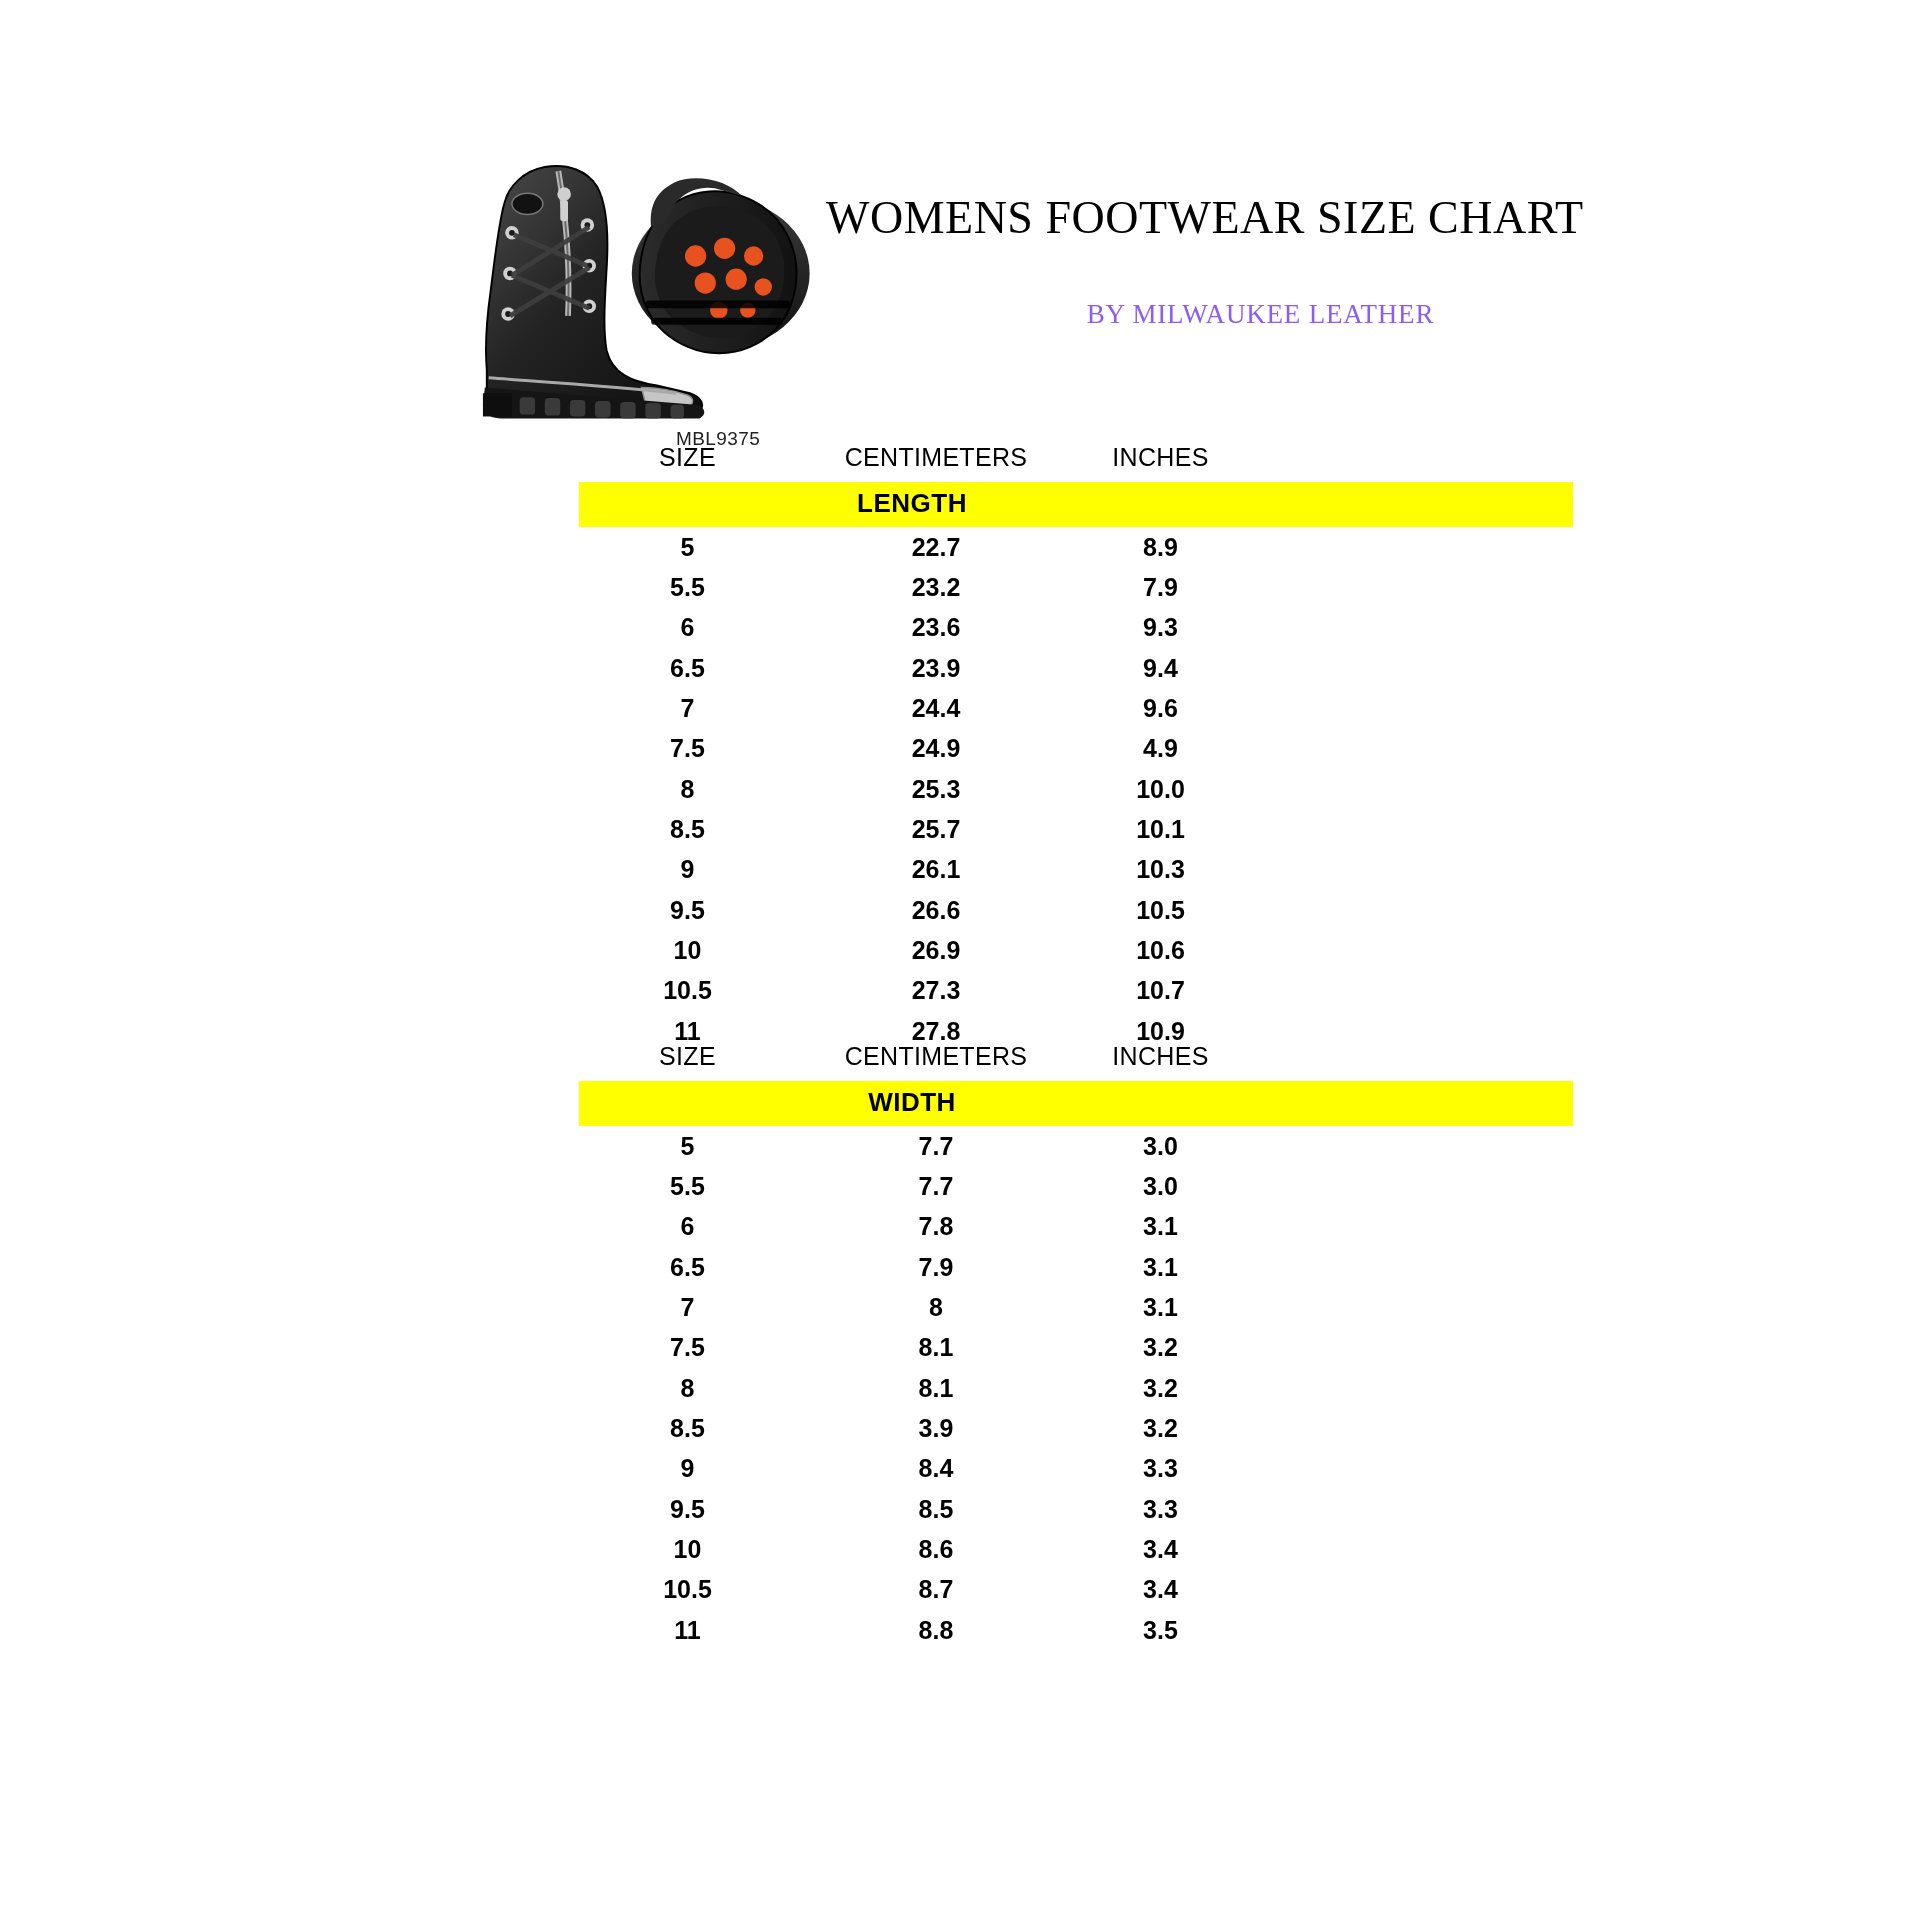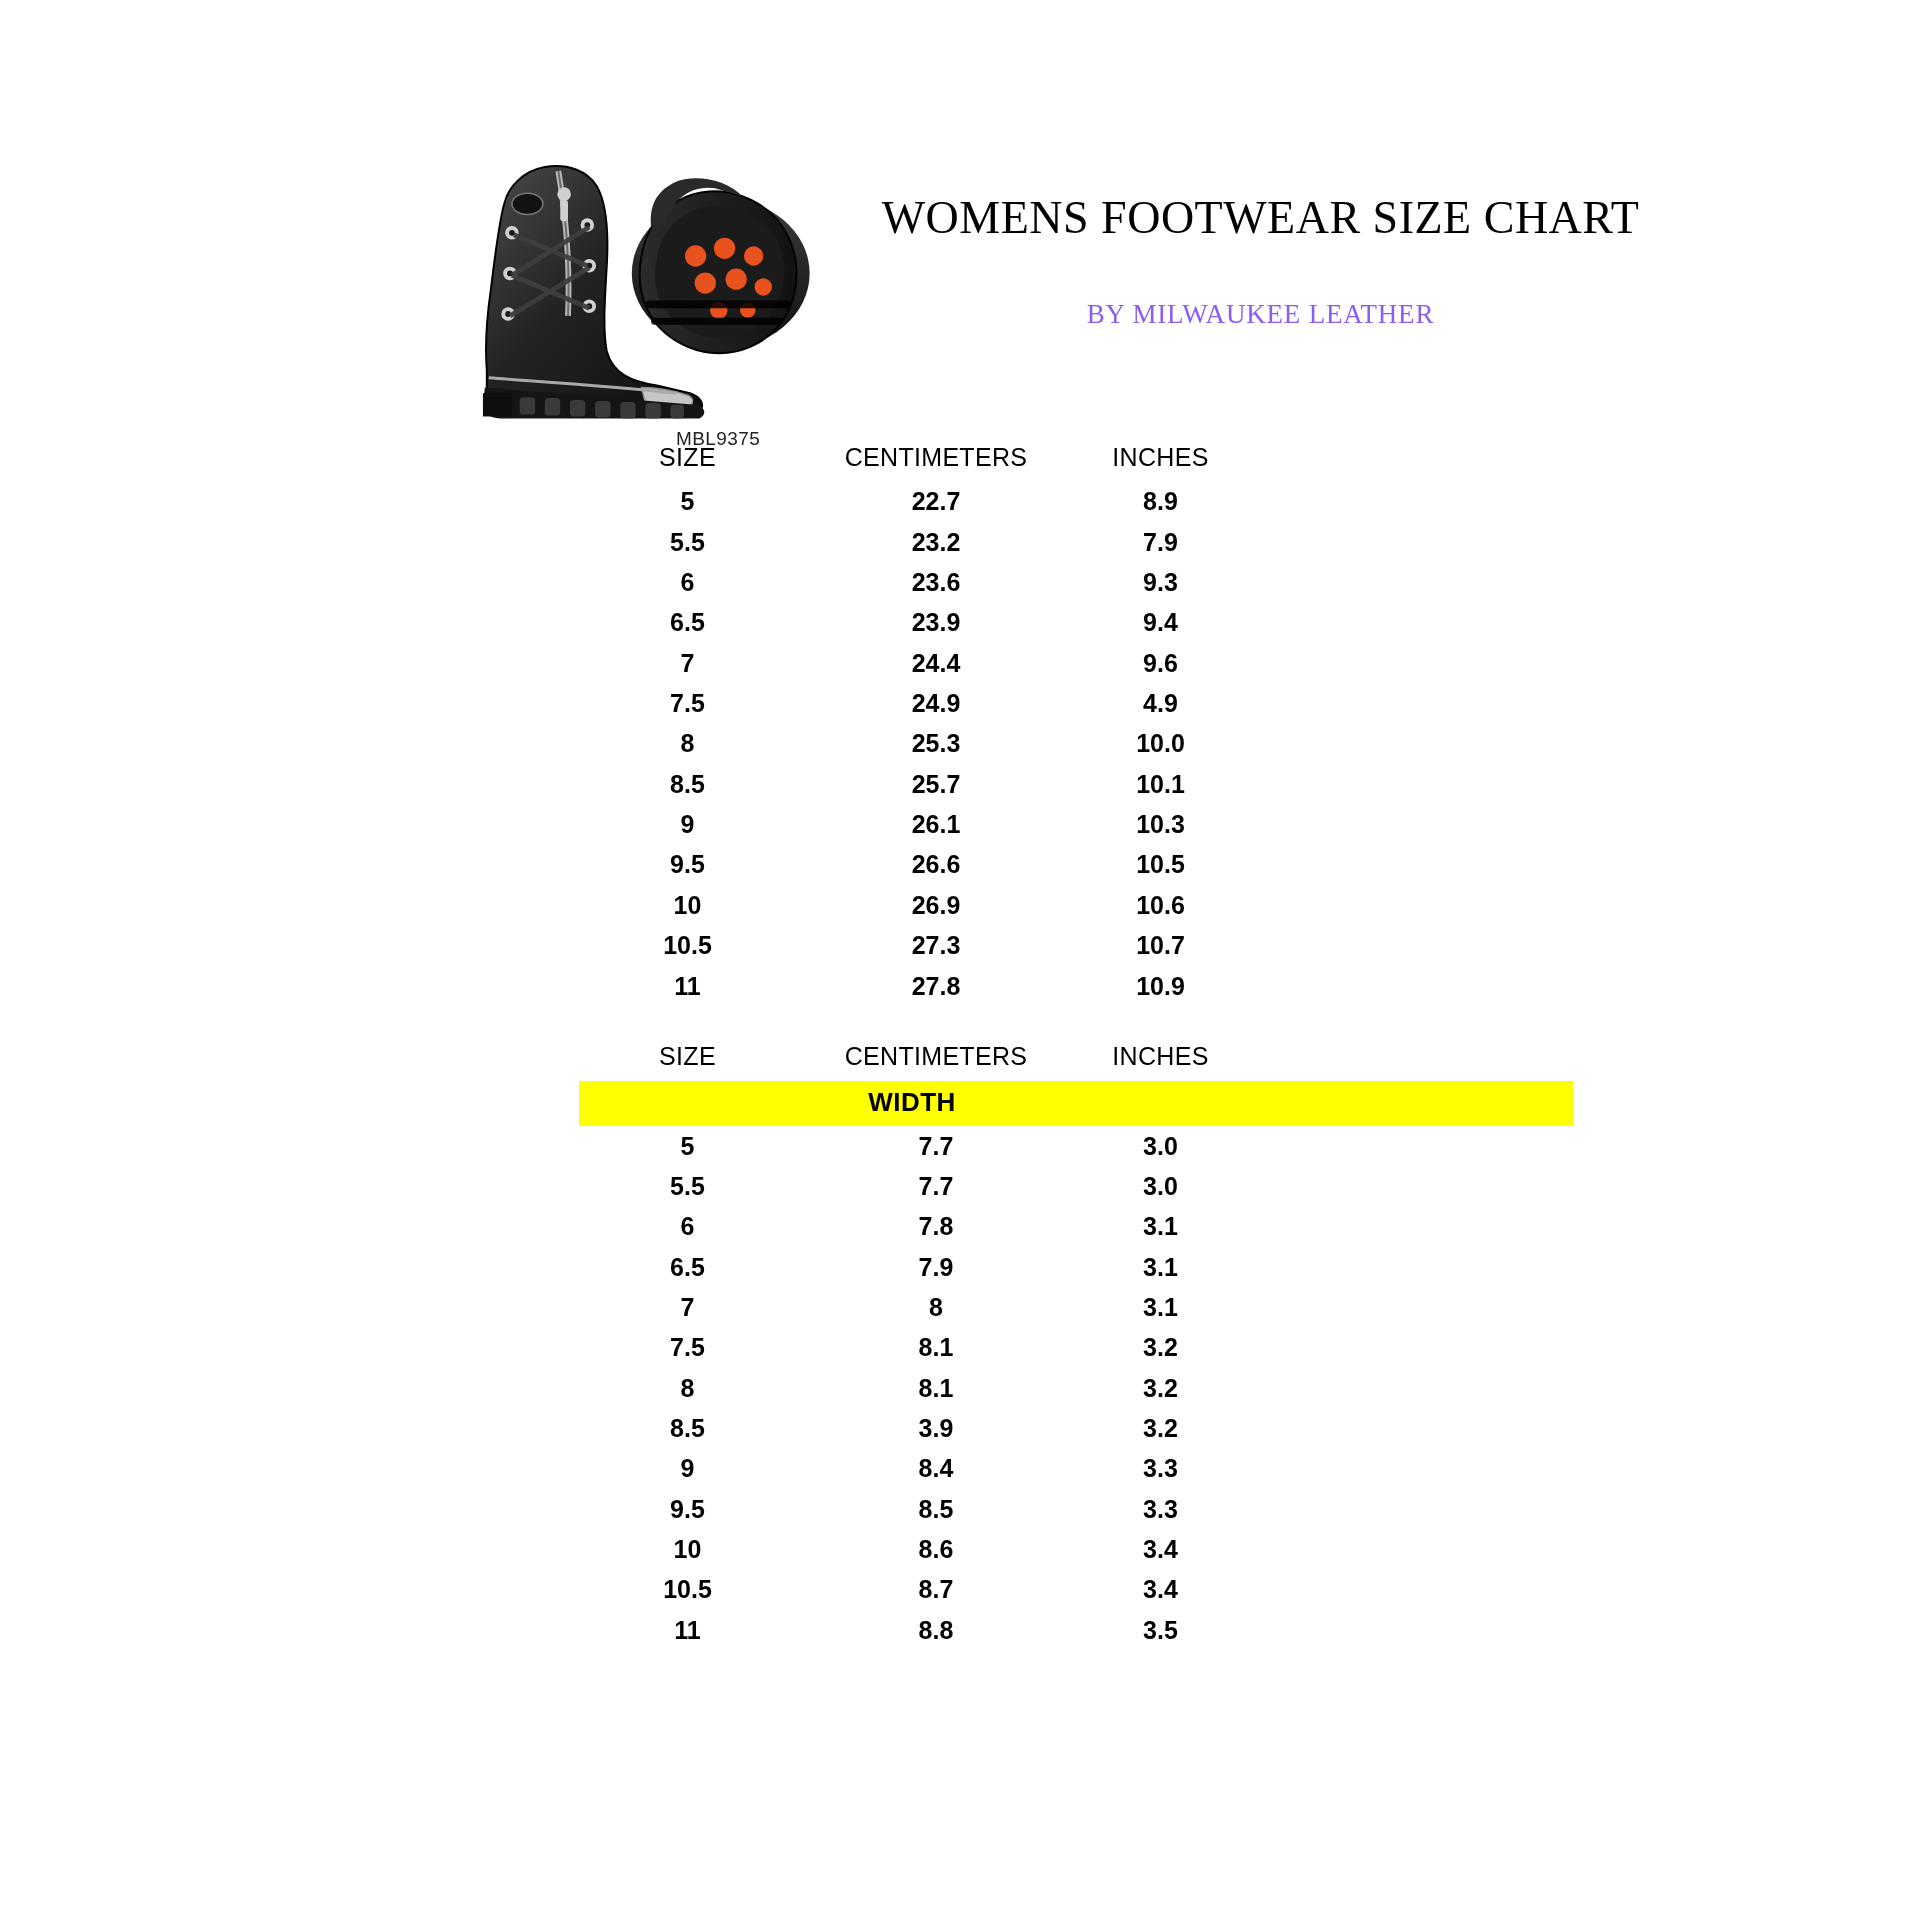--- a/index.html
+++ b/index.html
@@ -51,21 +51,20 @@
     font-size: 19px;
     letter-spacing: 0.4px;
     color: #222222;
   }
 
   .title {
     position: absolute;
     left: 826px;
     top: 191px;
     width: 869px;
-    text-align: center;
     font-family: "Liberation Serif", serif;
     font-size: 46px;
     letter-spacing: 0.5px;
     color: #000000;
     white-space: nowrap;
   }
 
   .subtitle {
     position: absolute;
     left: 826px;
@@ -251,20 +250,25 @@
       </colgroup>
       <thead>
         <tr>
           <th>SIZE</th>
           <th>CENTIMETERS</th>
           <th>INCHES</th>
           <th></th>
         </tr>
       </thead>
       <tbody>
+        <tr class="band-row">
+          <td colspan="4">
+            <span class="band-label">LENGTH</span>
+          </td>
+        </tr>
         <tr>
           <td>5</td>
           <td>22.7</td>
           <td>8.9</td>
           <td></td>
         </tr>
         <tr>
           <td>5.5</td>
           <td>23.2</td>
           <td>7.9</td>

